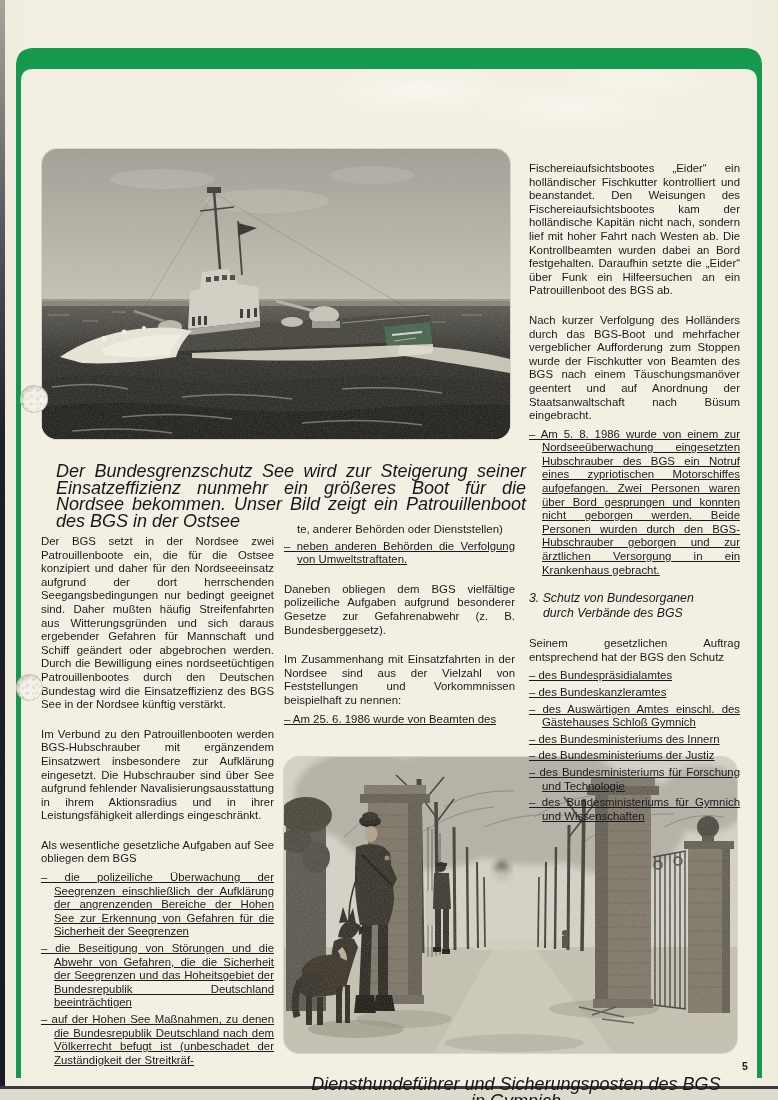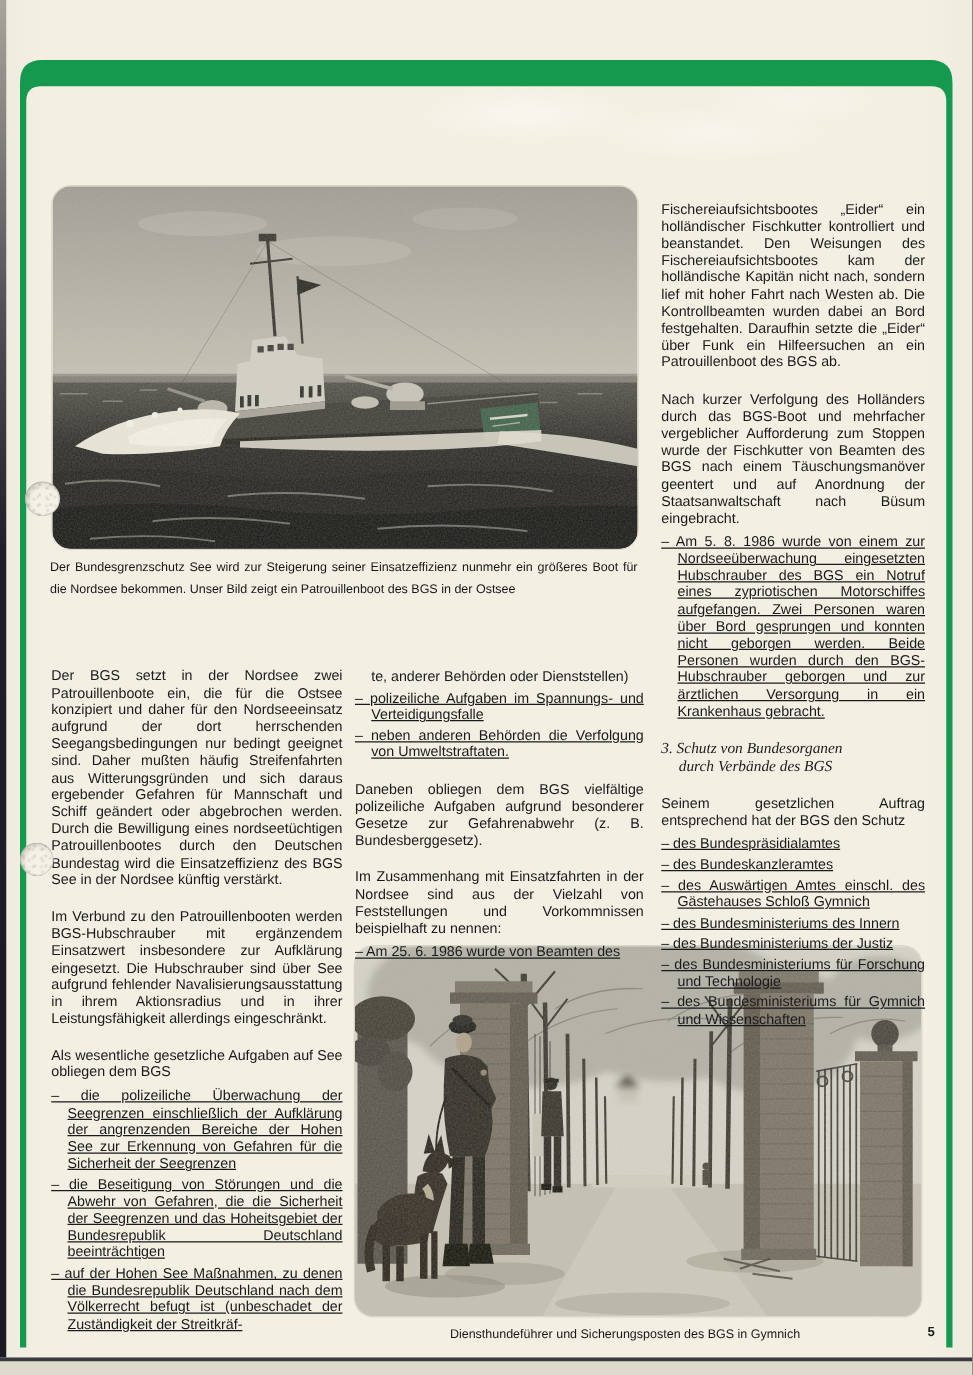--- a/index.html
+++ b/index.html
@@ -29,33 +29,33 @@
   .hole2 { left:16px; top:674px; width:27px; height:27px; }
   
   .frame { position:absolute; left:0; top:0; z-index:5; }
   
   .photo { position:absolute; margin:0; overflow:hidden; border-radius:15px; z-index:2;
     box-shadow:0 0 0 1px rgba(60,58,50,.15); }
   .photo svg { display:block; }
   .photo-boat { left:42px; top:149px; width:468px; height:290px; }
   .photo-gate { left:284px; top:757px; width:453px; height:296px; }
   
-  .caption { position:absolute; font-size:10px; line-height:16.6px;
-    text-align:justify; color:#17171a; z-index:3; margin:0; }
+  .caption { position:absolute; font-style:italic; font-size:18px; line-height:16.6px;
+    text-align:justify; color:#17171a; z-index:3; margin:16px; }
   .caption-boat { left:40px; top:447px; width:470px; }
   .caption-gate { left:286px; top:1060px; width:428px; text-align:center; }
   
   .col { position:absolute; font-size:11.4px; line-height:13.6px; text-align:justify; z-index:3; }
   .col p { margin:16px 0 5px 0; }
   .col p.hang { margin:0 0 3px 0; padding-left:13px; text-indent:-13px;text-decoration:underline; }
-  .col p.indent { padding-left:13px; margin:17px 0 3px 0; }
+  .col p.indent { padding-left:13px; margin:4px 0 3px 0; }
   .colhead { font-style:italic; font-weight:normal; font-size:12.3px; line-height:15px;
     margin:0 0 10px 0; }
   .colhead .h-l2 { padding-left:14px;margin-top:24px; }
-  .col3 .colhead { margin-top:14px; margin-bottom:9px;font-family:Liberation Serif, serif; }
+  .col3 .colhead { margin-top:14px; margin-bottom:9px; }
   .col1 { left:41px;  top:519px; width:233px; }
   .col2 { left:284px; top:519px; width:231px; }
   .col3 { left:529px; top:146px; width:211px; }
   .pagenum { position:absolute; left:742px; top:1060px; font-size:10.5px; font-weight:bold;
     color:#1d1d20; z-index:6; }
 </style>
 </head>
 <body>
 
 <div class="page">
@@ -159,21 +159,20 @@
     <p>Der BGS setzt in der Nordsee zwei Patrouillenboote ein, die für die Ostsee konzipiert und daher für den Nordseeeinsatz aufgrund der dort herrschenden Seegangsbedingungen nur bedingt geeignet sind. Daher mußten häufig Streifenfahrten aus Witterungsgründen und sich daraus ergebender Gefahren für Mannschaft und Schiff geändert oder abgebrochen werden. Durch die Bewilligung eines nordseetüchtigen Patrouillenbootes durch den Deutschen Bundestag wird die Einsatzeffizienz des BGS See in der Nordsee künftig verstärkt.</p>
     <p>Im Verbund zu den Patrouillenbooten werden BGS-Hubschrauber mit ergänzendem Einsatzwert insbesondere zur Aufklärung eingesetzt. Die Hubschrauber sind über See aufgrund fehlender Navalisierungsausstattung in ihrem Aktionsradius und in ihrer Leistungsfähigkeit allerdings eingeschränkt.</p>
     <p>Als wesentliche gesetzliche Aufgaben auf See obliegen dem BGS</p>
     <p class="hang">– die polizeiliche Überwachung der Seegrenzen einschließlich der Aufklärung der angrenzenden Bereiche der Hohen See zur Erkennung von Gefahren für die Sicherheit der Seegrenzen</p>
     <p class="hang">– die Beseitigung von Störungen und die Abwehr von Gefahren, die die Sicherheit der Seegrenzen und das Hoheitsgebiet der Bundesrepublik Deutschland beeinträchtigen</p>
     <p class="hang">– auf der Hohen See Maßnahmen, zu denen die Bundesrepublik Deutschland nach dem Völkerrecht befugt ist (unbeschadet der Zuständigkeit der Streitkräf-</p>
   </div>
 
   <div class="col col2">
     <p class="indent">te, anderer Behörden oder Dienststellen)</p>
-    <p class="hang">– polizeiliche Aufgaben im Spannungs- und Verteidigungsfalle</p>
     <p class="hang">– neben anderen Behörden die Verfolgung von Umweltstraftaten.</p>
     <p>Daneben obliegen dem BGS vielfältige polizeiliche Aufgaben aufgrund besonderer Gesetze zur Gefahrenabwehr (z. B. Bundesberggesetz).</p>
     <p>Im Zusammenhang mit Einsatzfahrten in der Nordsee sind aus der Vielzahl von Feststellungen und Vorkommnissen beispielhaft zu nennen:</p>
     <p class="hang">– Am 25. 6. 1986 wurde von Beamten des</p>
   </div>
 
   <div class="col col3">
     <p>Fischereiaufsichtsbootes „Eider“ ein holländischer Fischkutter kontrolliert und beanstandet. Den Weisungen des Fischereiaufsichtsbootes kam der holländische Kapitän nicht nach, sondern lief mit hoher Fahrt nach Westen ab. Die Kontrollbeamten wurden dabei an Bord festgehalten. Daraufhin setzte die „Eider“ über Funk ein Hilfeersuchen an ein Patrouillenboot des BGS ab.</p>
     <p>Nach kurzer Verfolgung des Holländers durch das BGS-Boot und mehrfacher vergeblicher Aufforderung zum Stoppen wurde der Fischkutter von Beamten des BGS nach einem Täuschungsmanöver geentert und auf Anordnung der Staatsanwaltschaft nach Büsum eingebracht.</p>
     <p class="hang">– Am 5. 8. 1986 wurde von einem zur Nordseeüberwachung eingesetzten Hubschrauber des BGS ein Notruf eines zypriotischen Motorschiffes aufgefangen. Zwei Personen waren über Bord gesprungen und konnten nicht geborgen werden. Beide Personen wurden durch den BGS-Hubschrauber geborgen und zur ärztlichen Versorgung in ein Krankenhaus gebracht.</p>

